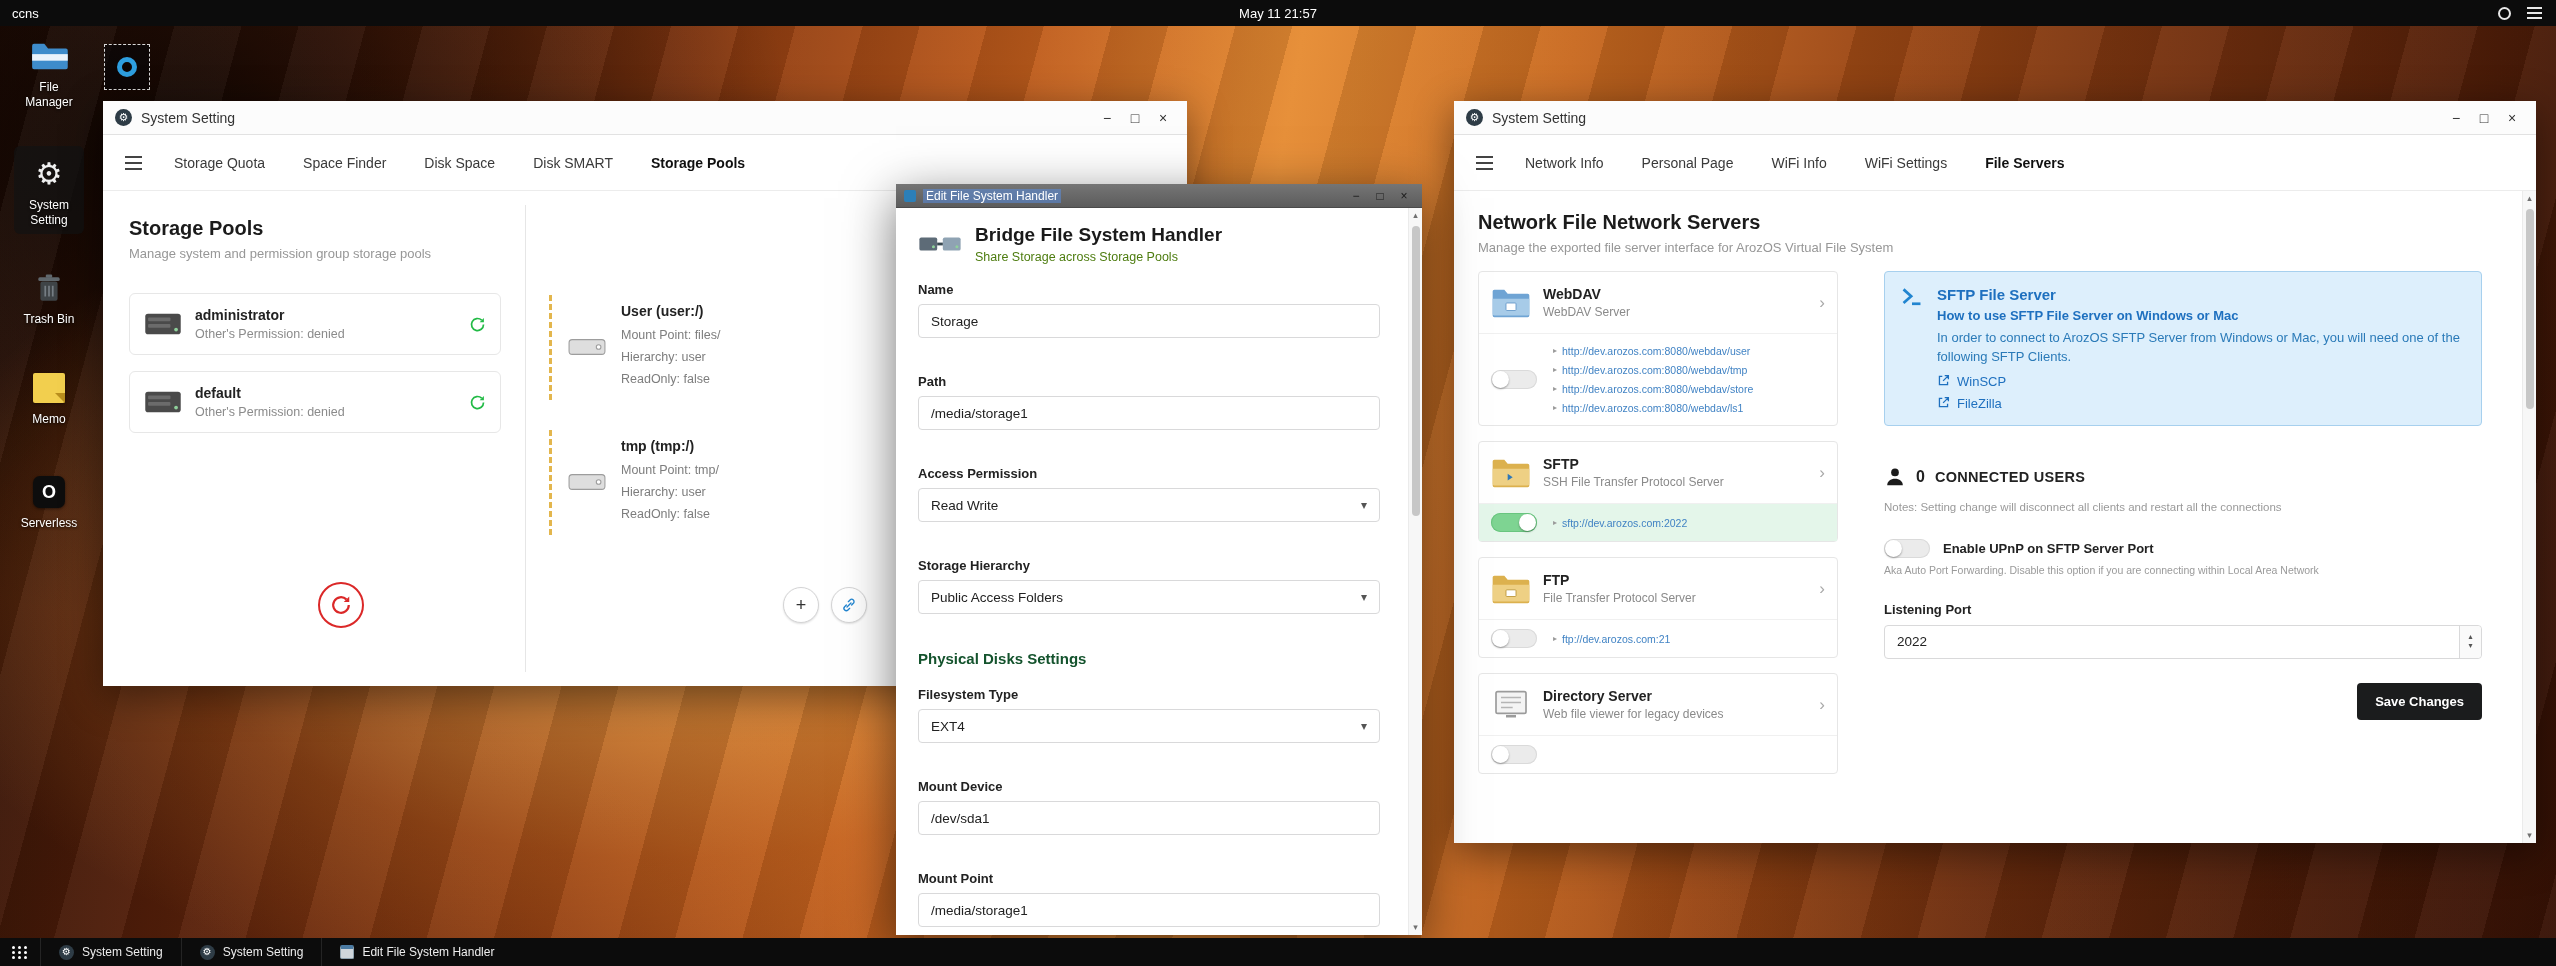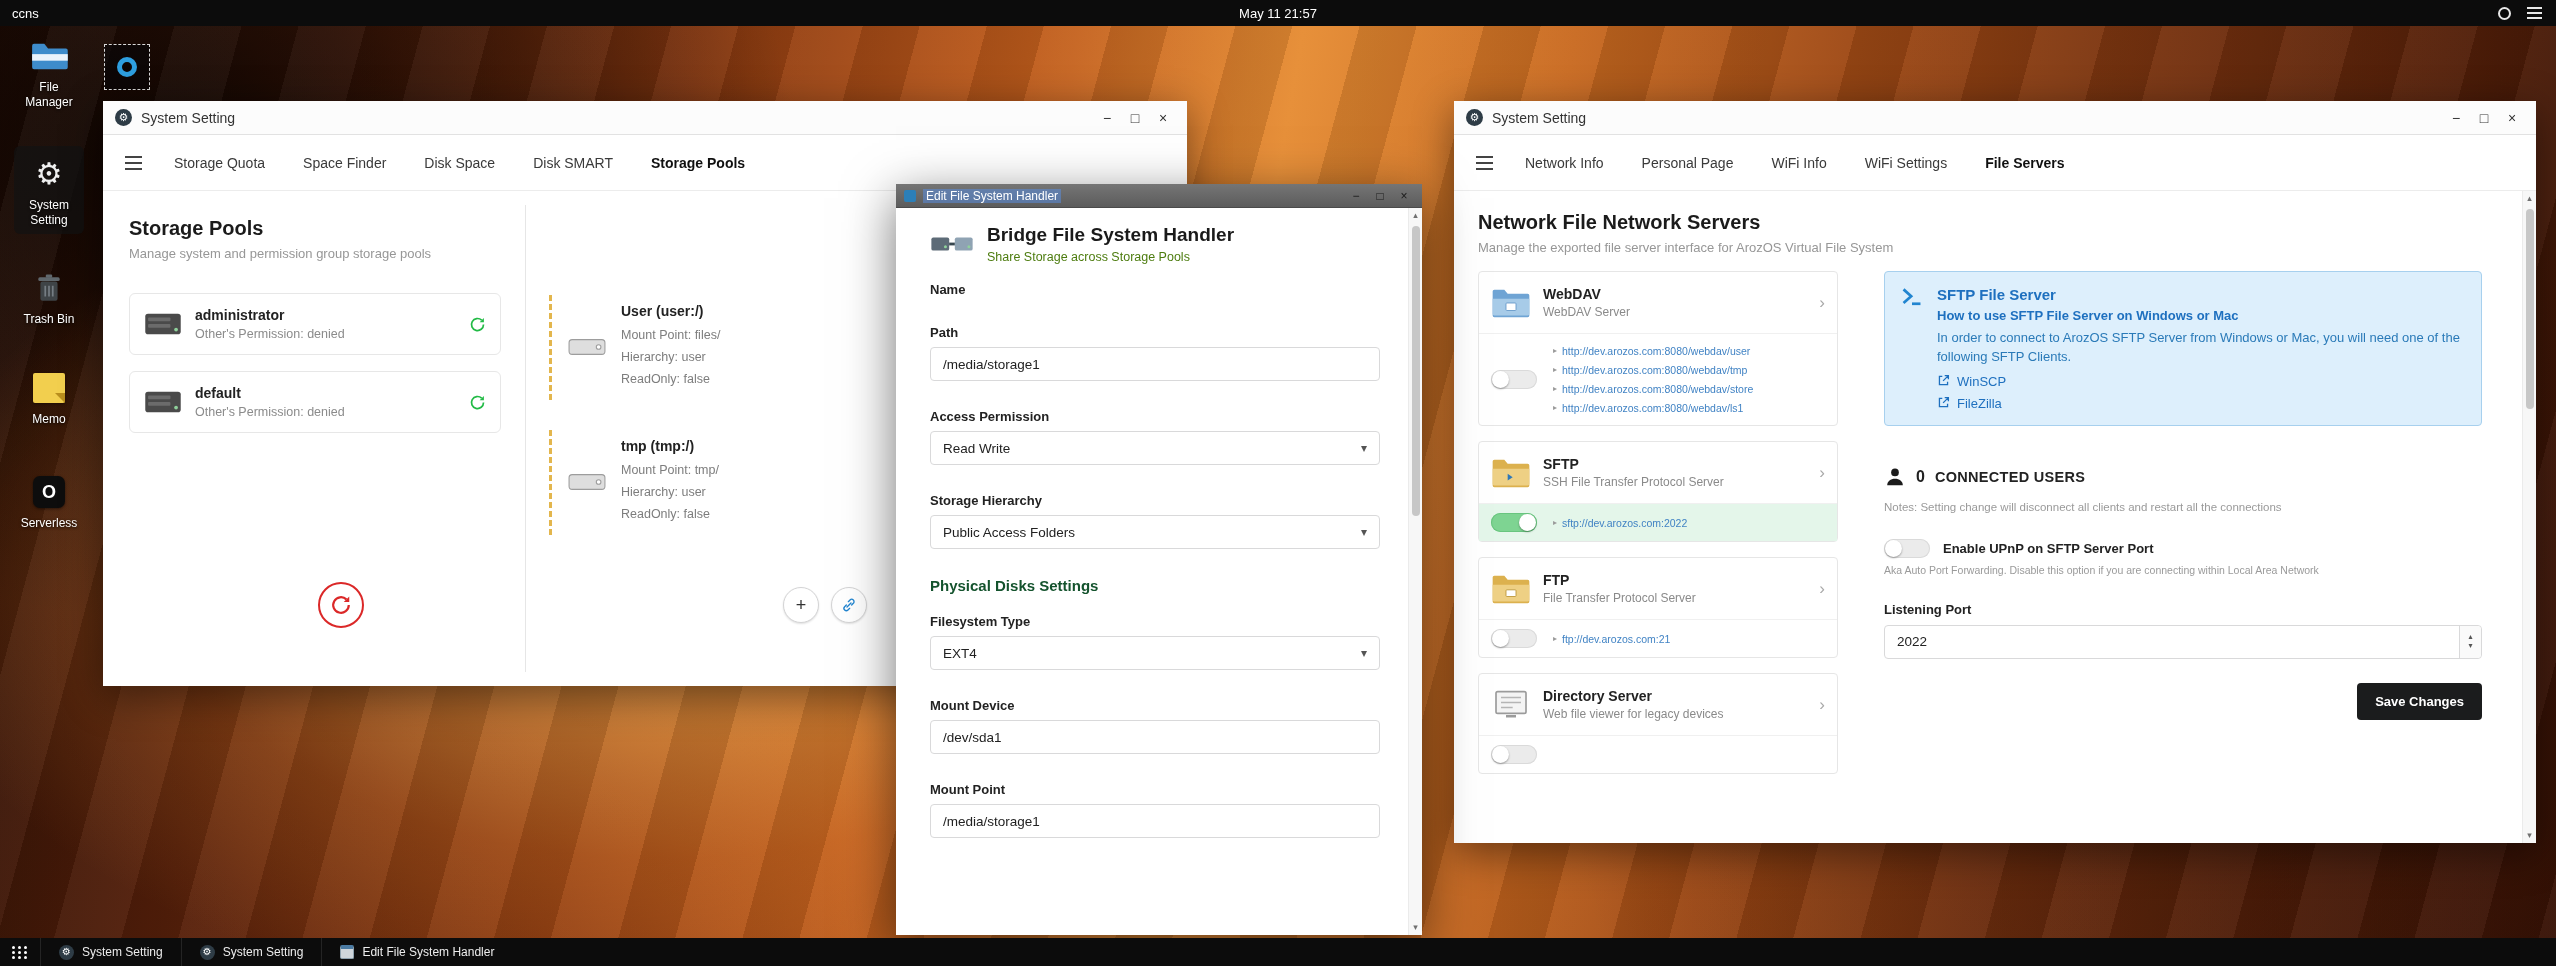--- a/index.html
+++ b/index.html
@@ -83,25 +83,25 @@
   
   .win2{left:896px;top:184px;width:526px;height:751px;z-index:30;box-shadow:0 14px 48px rgba(0,0,0,.55)}
   .titlebar.dark{height:24px;flex:0 0 24px;background:linear-gradient(#757575,#5c5c5c);border-bottom:1px solid #4a4a4a;padding:0 8px;gap:7px}
   .titlebar.dark .t-title2{font-size:12px;color:#fff}
   .titlebar.dark .hl{background:rgba(90,140,220,.55);padding:0 3px}
   .titlebar.dark .win-controls{color:#1a1a1a;font-size:12px}
   .titlebar.dark .win-controls span{width:20px}
   .sq-ico{width:12px;height:12px;border-radius:2px;background:#2b7fb8;display:inline-block;flex:0 0 auto}
   .sq-ico.small{width:14px;height:14px;background:#cfd6db;border:1px solid #8fa3b0;border-top:4px solid #4b7ba3}
   .edit-content{padding:0}
-  .edit-scroll{position:absolute;inset:0 14px 0 0;padding:16px 28px 0 34px;overflow:hidden}
+  .edit-scroll{position:absolute;inset:0 14px 0 0;padding:16px 28px 0 22px;overflow:hidden}
   .edit-head{display:flex;gap:13px;align-items:center;margin-bottom:18px}
   .edit-head h2{font-size:19px;font-weight:bold;color:#1a1a1a}
   .edit-head p{font-size:12.5px;color:#4d7c0f;margin-top:4px}
-  .field{margin-bottom:28px}
+  .field{margin-bottom:36px}
   .field label{display:block;font-size:13px;font-weight:bold;color:#222;margin-bottom:7px}
   .input{height:34px;width:100%;border:1px solid #d9d9da;border-radius:4px;font-size:13.5px;color:#222;
     padding:0 12px;font-family:inherit;background:#fff;outline:none;display:block}
   .select{height:34px;width:100%;border:1px solid #d9d9da;border-radius:4px;font-size:13.5px;color:#222;
     padding:0 12px;display:flex;align-items:center;background:#fff;cursor:pointer}
   .select .caret{margin-left:auto;color:#555;font-size:12px}
   h3.section-h{font-size:15px;font-weight:bold;color:#14532d;margin:2px 0 20px}
   .scrollcol{position:absolute;top:0;right:0;bottom:0;width:14px;background:#f7f7f7;border-left:1px solid #ebebeb;
     display:flex;flex-direction:column;align-items:center;justify-content:space-between;padding:3px 0;z-index:2}
   .sc-arrow{font-size:9px;color:#707070;line-height:1;cursor:pointer}
@@ -592,20 +592,21 @@
               </svg>
             </span>
           <div>
             <h2>Bridge File System Handler</h2>
             <p>Share Storage across Storage Pools</p>
           </div>
         </div>
 
         <div class="field">
           <label>Name</label>
+          <input class="input" value="Storage" style="">
         </div>
         <div class="field">
           <label>Path</label>
           <input class="input" value="/media/storage1" style="">
         </div>
         <div class="field">
           <label>Access Permission</label>
           <div class="select">
             <span>Read Write</span>
             <span class="caret">▾</span>

